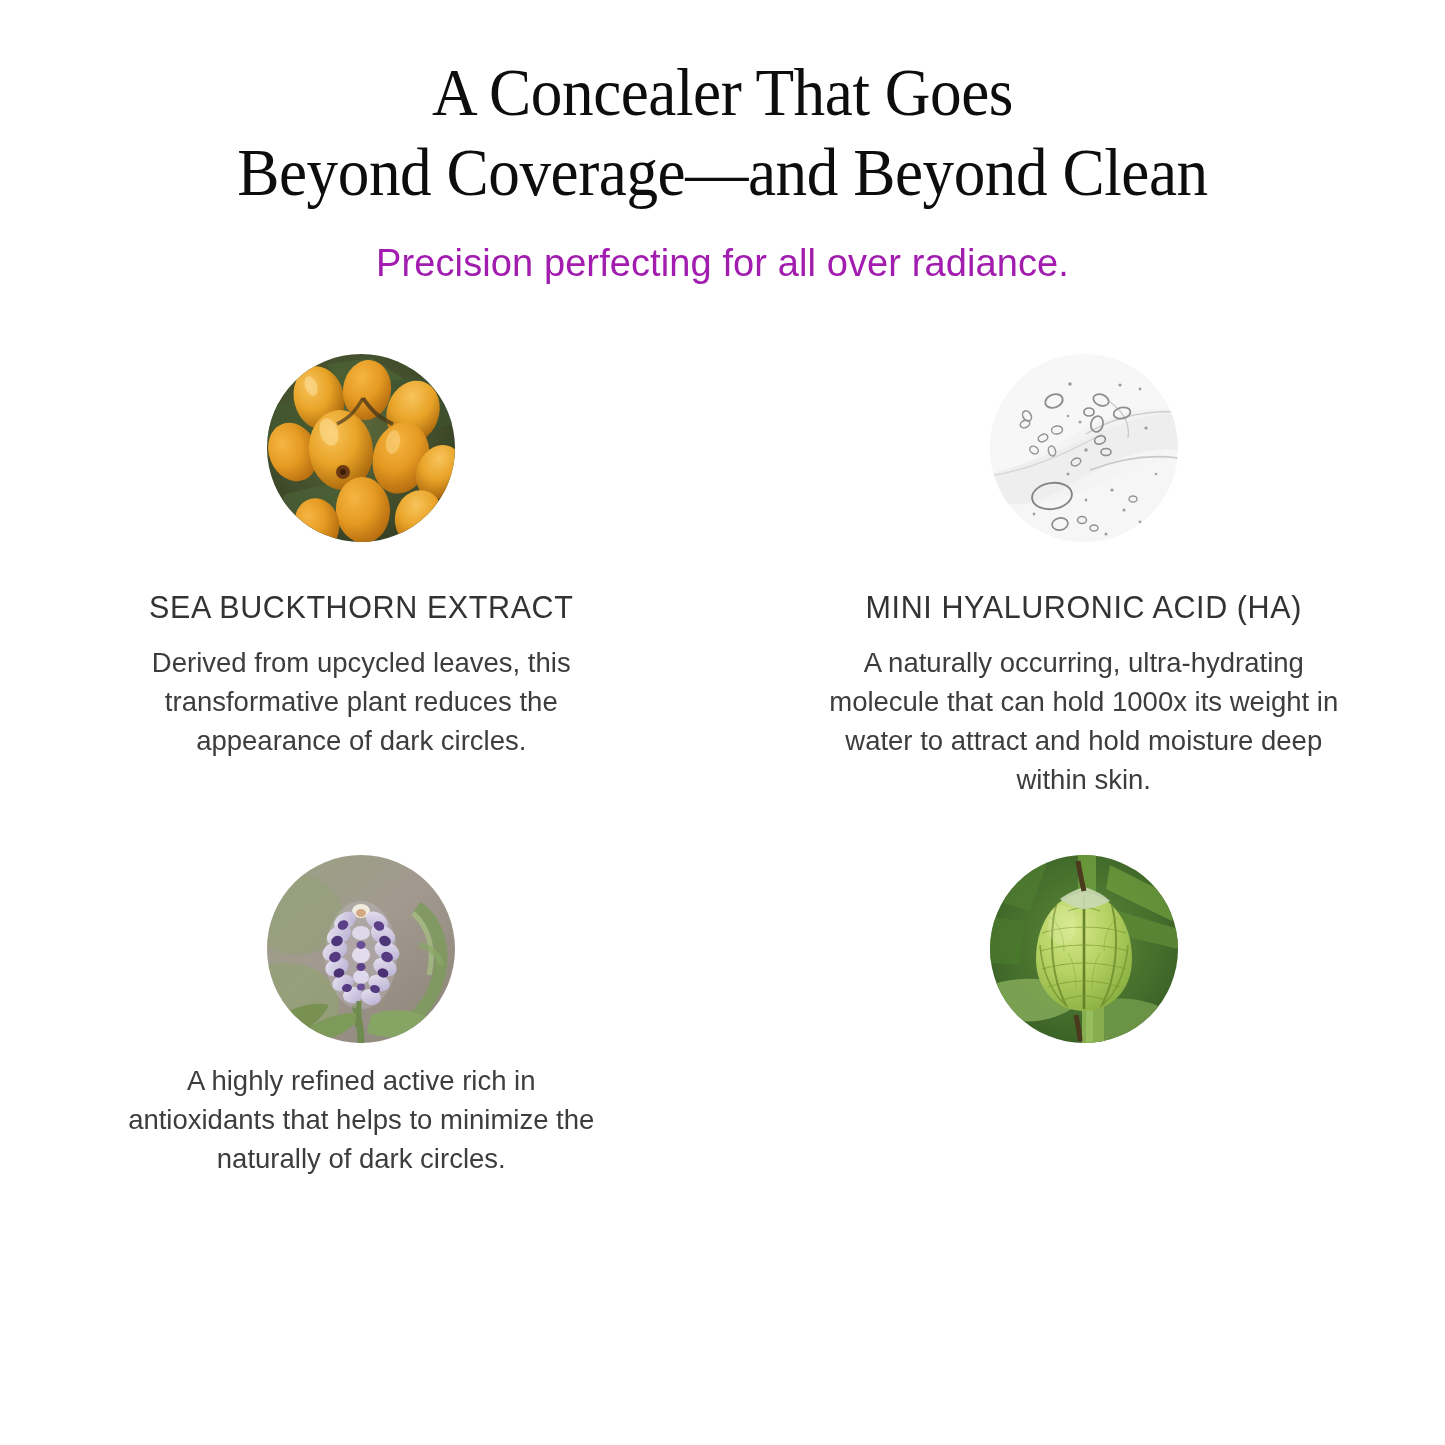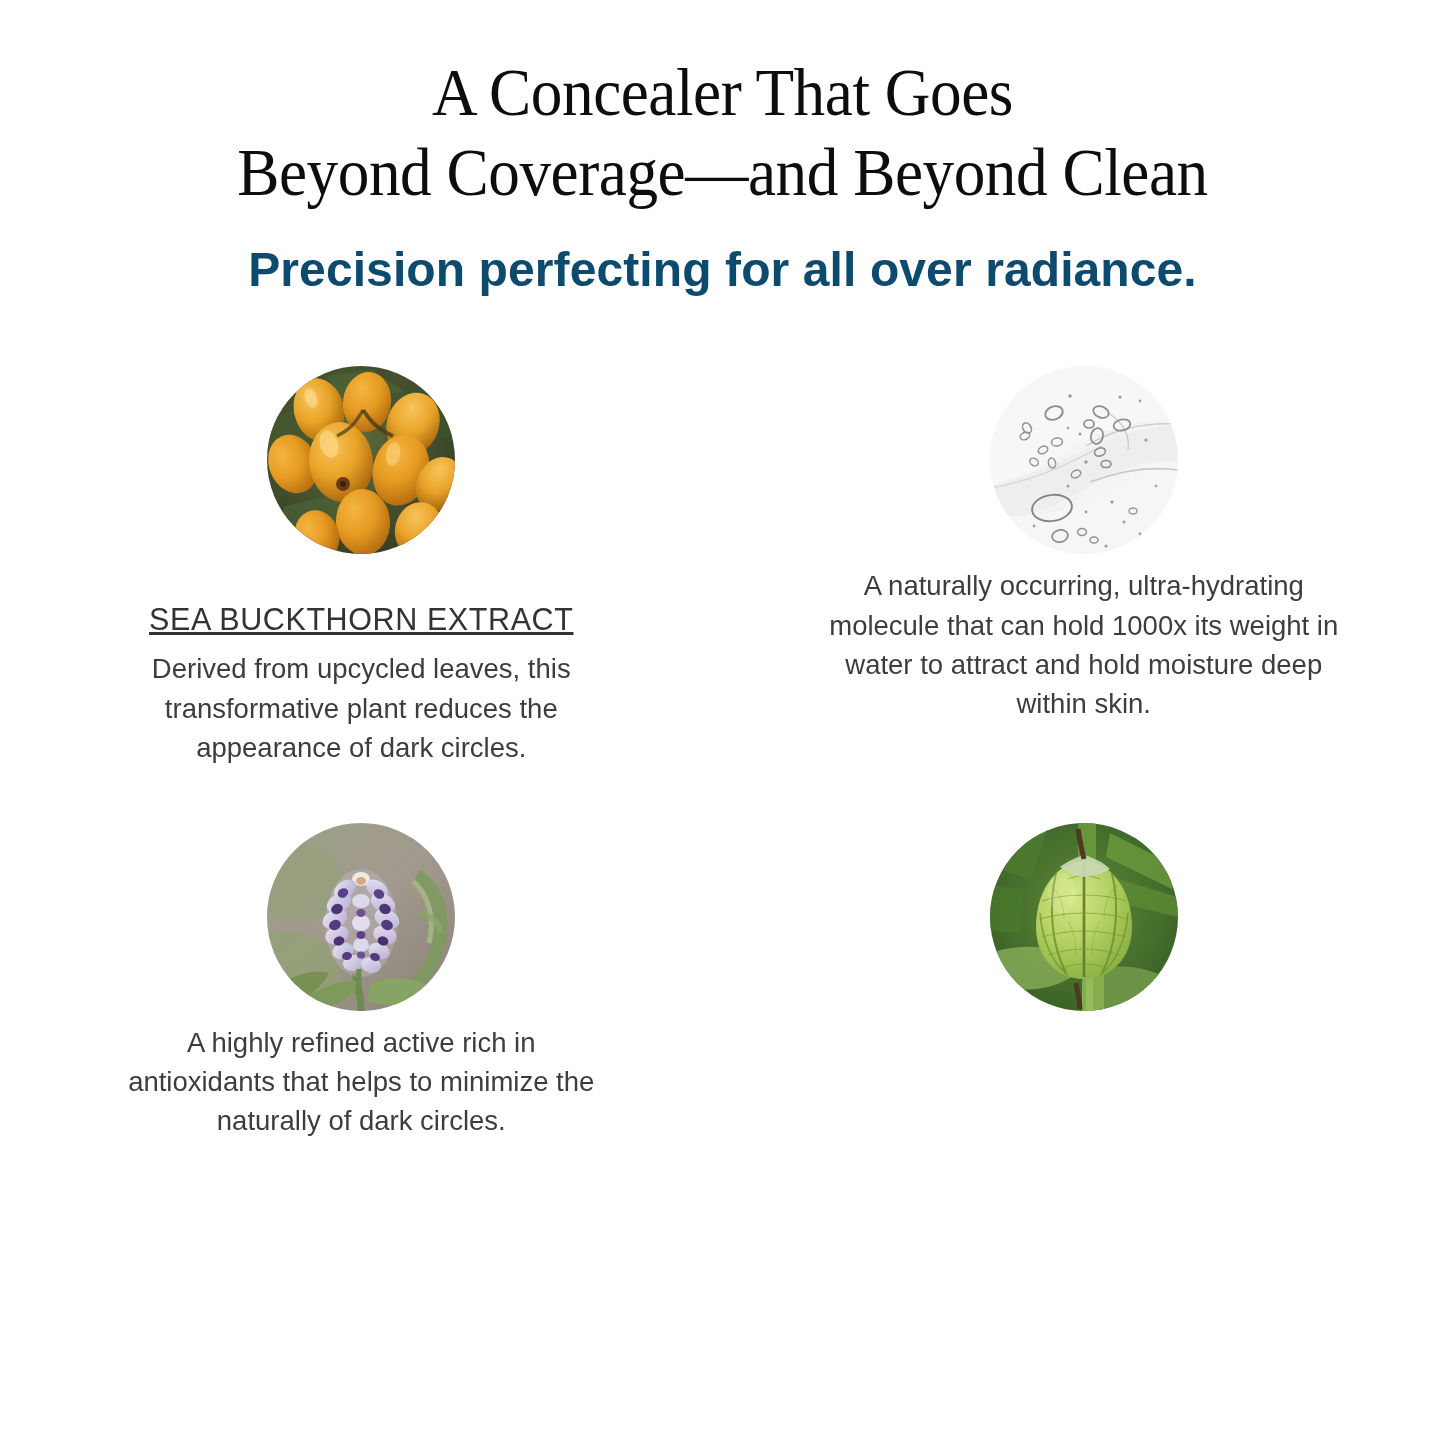--- a/index.html
+++ b/index.html
@@ -32,24 +32,24 @@
     color: #0d0d0d;
     font-weight: 400;
     letter-spacing: -0.5px;
     transform: scaleX(0.93);
     transform-origin: center top;
   }
   .headline .hl-line { display: block; white-space: nowrap; }
 
   .subhead {
     margin-top: 28px;
-    font-size: 48px;
+    font-size: 38px;
     line-height: 1.25;
-    color: #0c4a6e;
-    font-weight: 700;
+    color: #a21caf;
+    font-weight: 400;
     letter-spacing: 0.1px;
   }
 
   
   .grid {
     margin-top: 66px;
     display: grid;
     grid-template-columns: 1fr 1fr;
     grid-template-rows: auto auto;
     row-gap: 56px;
@@ -72,25 +72,24 @@
   .thumb svg { display: block; width: 100%; height: 100%; }
 
   .ing-title {
     margin-top: 48px;
     font-size: 30.5px;
     letter-spacing: 0.6px;
     color: #333333;
     font-weight: 400;
     text-align: center;
     white-space: nowrap;
-    text-decoration: underline;
   }
 
   .ing-desc {
-    margin-top: 12px;
+    margin-top: 18px;
     font-size: 27.5px;
     line-height: 1.42;
     color: #3d3d3d;
     text-align: center;
     font-weight: 400;
   }
   .col-a .ing-desc { width: 470px; }
   .col-b .ing-desc { width: 535px; text-align: center; }
 </style>
 </head>
@@ -203,20 +202,21 @@
           <circle cx="122" cy="136" r="1.6" fill="#9a9a9a"></circle>
           <circle cx="134" cy="156" r="1.5" fill="#9c9c9c"></circle>
           <circle cx="150" cy="168" r="1.4" fill="#a0a0a0"></circle>
           <circle cx="116" cy="180" r="1.5" fill="#9c9c9c"></circle>
           <circle cx="44" cy="160" r="1.4" fill="#a0a0a0"></circle>
           <circle cx="38" cy="176" r="1.3" fill="#a2a2a2"></circle>
           <circle cx="96" cy="146" r="1.4" fill="#a0a0a0"></circle>
           <circle cx="166" cy="120" r="1.3" fill="#a2a2a2"></circle>
         </svg>
       </div>
+      <div class="ing-title">MINI HYALURONIC ACID (HA)</div>
       <div class="ing-desc">A naturally occurring, ultra-hydrating molecule that can hold 1000x its weight in water to attract and hold moisture deep within skin.</div>
     </div>
 
     <div class="cell col-a">
       <div class="thumb">
         <svg viewBox="0 0 188 188" preserveAspectRatio="xMidYMid slice">
           <defs>
             <linearGradient id="licbg" x1="10%" y1="0%" x2="90%" y2="100%">
               <stop offset="0%" stop-color="#9aa184"></stop>
               <stop offset="45%" stop-color="#a2998f"></stop>

